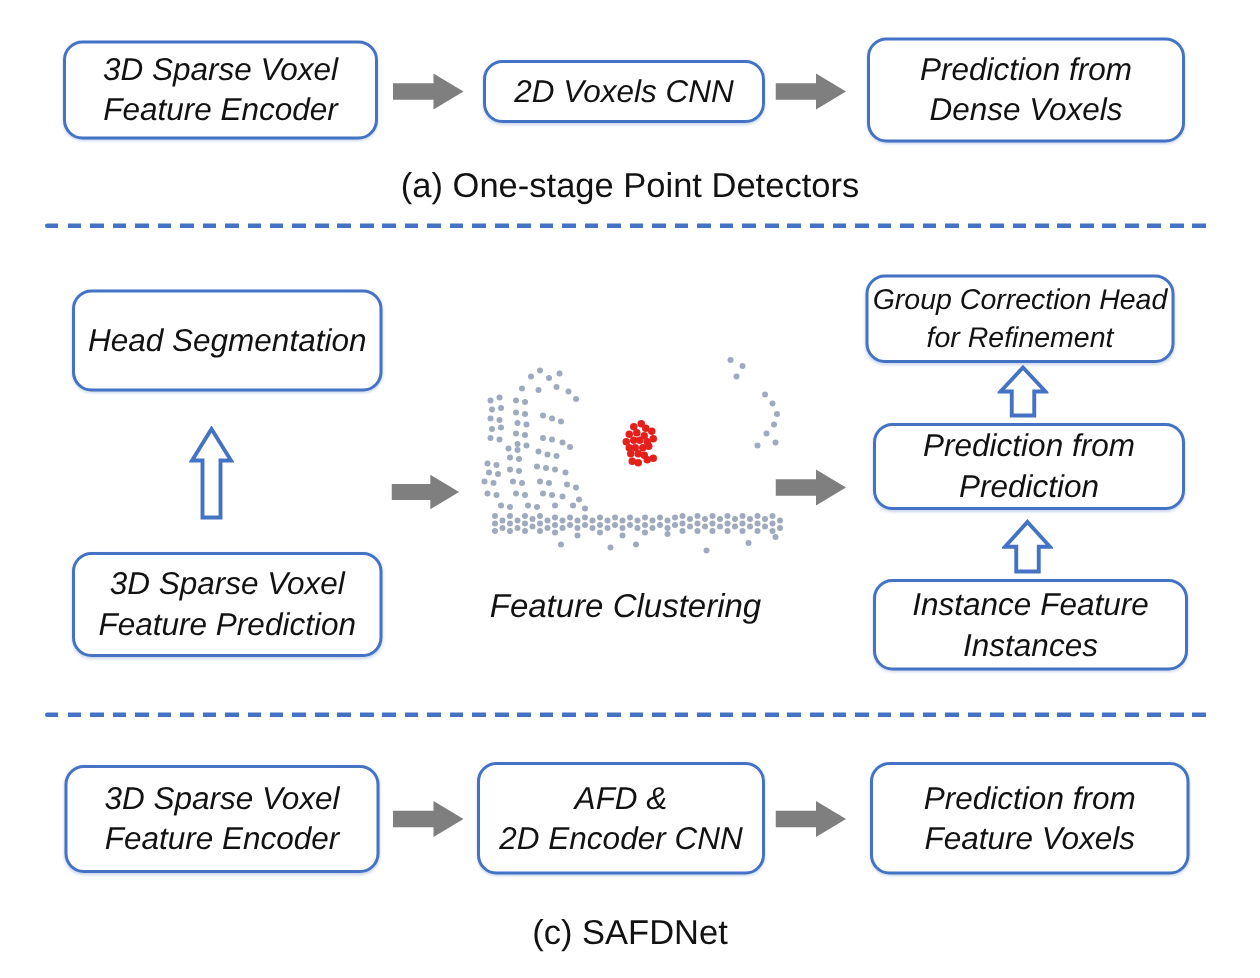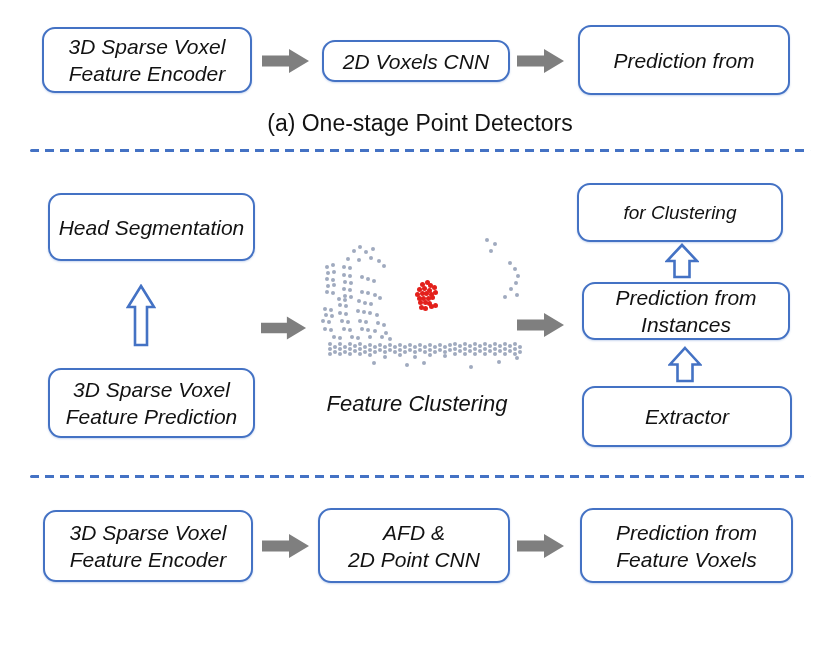--- a/index.html
+++ b/index.html
@@ -61,20 +61,21 @@
   <div class="box" style="left:322px;top:40px;width:188px;height:42px">
     <div>2D Voxels CNN</div>
   </div>
 
   <svg class="arrow-right" style="left:517px;top:48px" width="48" height="26" viewBox="0 0 48 26">
     <path d="M0 7.5 H27 V1 L47 13 L27 25 V18.5 H0 Z"></path>
   </svg>
 
   <div class="box" style="left:578px;top:25px;width:212px;height:70px">
     <div>Prediction from</div>
+    <div>Dense Voxels</div>
   </div>
 
   <div class="caption" style="top:110px">(a) One-stage Point Detectors</div>
 
   <div class="divider" style="top:149px;left:30px;width:780px"></div>
 
   <div class="box" style="left:48px;top:193px;width:207px;height:68px">
     <div>Head Segmentation</div>
   </div>
 
@@ -304,60 +305,63 @@
       <span class="dot red" style="left: 121px; top: 67px;"></span>
     </div>
 
   <div class="cluster-label" style="left:292px;top:391px;width:250px">Feature Clustering</div>
 
   <svg class="arrow-right" style="left:517px;top:312px" width="48" height="26" viewBox="0 0 48 26">
     <path d="M0 7.5 H27 V1 L47 13 L27 25 V18.5 H0 Z"></path>
   </svg>
 
   <div class="box small-font" style="left:577px;top:183px;width:206px;height:59px">
-    <div>for Clustering</div>
+    <div>Group Correction Head</div>
+    <div>for Refinement</div>
   </div>
 
   <svg class="arrow-up" style="left:665px;top:243px" width="34" height="36" viewBox="0 0 34 36">
     <path d="M17 2 L32 18 H24.5 V34 H9.5 V18 H2 Z"></path>
   </svg>
 
   <div class="box" style="left:582px;top:282px;width:208px;height:58px">
     <div>Prediction from</div>
-    <div>Instances</div>
+    <div>Prediction</div>
   </div>
 
   <svg class="arrow-up" style="left:668px;top:346px" width="34" height="37" viewBox="0 0 34 37">
     <path d="M17 2 L32 18.5 H24.5 V35 H9.5 V18.5 H2 Z"></path>
   </svg>
 
   <div class="box" style="left:582px;top:386px;width:210px;height:61px">
-    <div>Extractor</div>
+    <div>Instance Feature</div>
+    <div>Instances</div>
   </div>
 
 
   <div class="divider" style="top:475px;left:30px;width:780px"></div>
 
   <div class="box" style="left:43px;top:510px;width:210px;height:72px">
     <div>3D Sparse Voxel</div>
     <div>Feature Encoder</div>
   </div>
 
   <svg class="arrow-right" style="left:262px;top:533px" width="48" height="26" viewBox="0 0 48 26">
     <path d="M0 7.5 H27 V1 L47 13 L27 25 V18.5 H0 Z"></path>
   </svg>
 
   <div class="box" style="left:318px;top:508px;width:192px;height:75px">
     <div>AFD &amp;</div>
-    <div>2D Point CNN</div>
+    <div>2D Encoder CNN</div>
   </div>
 
   <svg class="arrow-right" style="left:517px;top:533px" width="48" height="26" viewBox="0 0 48 26">
     <path d="M0 7.5 H27 V1 L47 13 L27 25 V18.5 H0 Z"></path>
   </svg>
 
   <div class="box" style="left:580px;top:508px;width:213px;height:75px">
     <div>Prediction from</div>
     <div>Feature Voxels</div>
   </div>
 
+  <div class="caption" style="top:608px">(c) SAFDNet</div>
 
 </div>
 
 </body></html>

